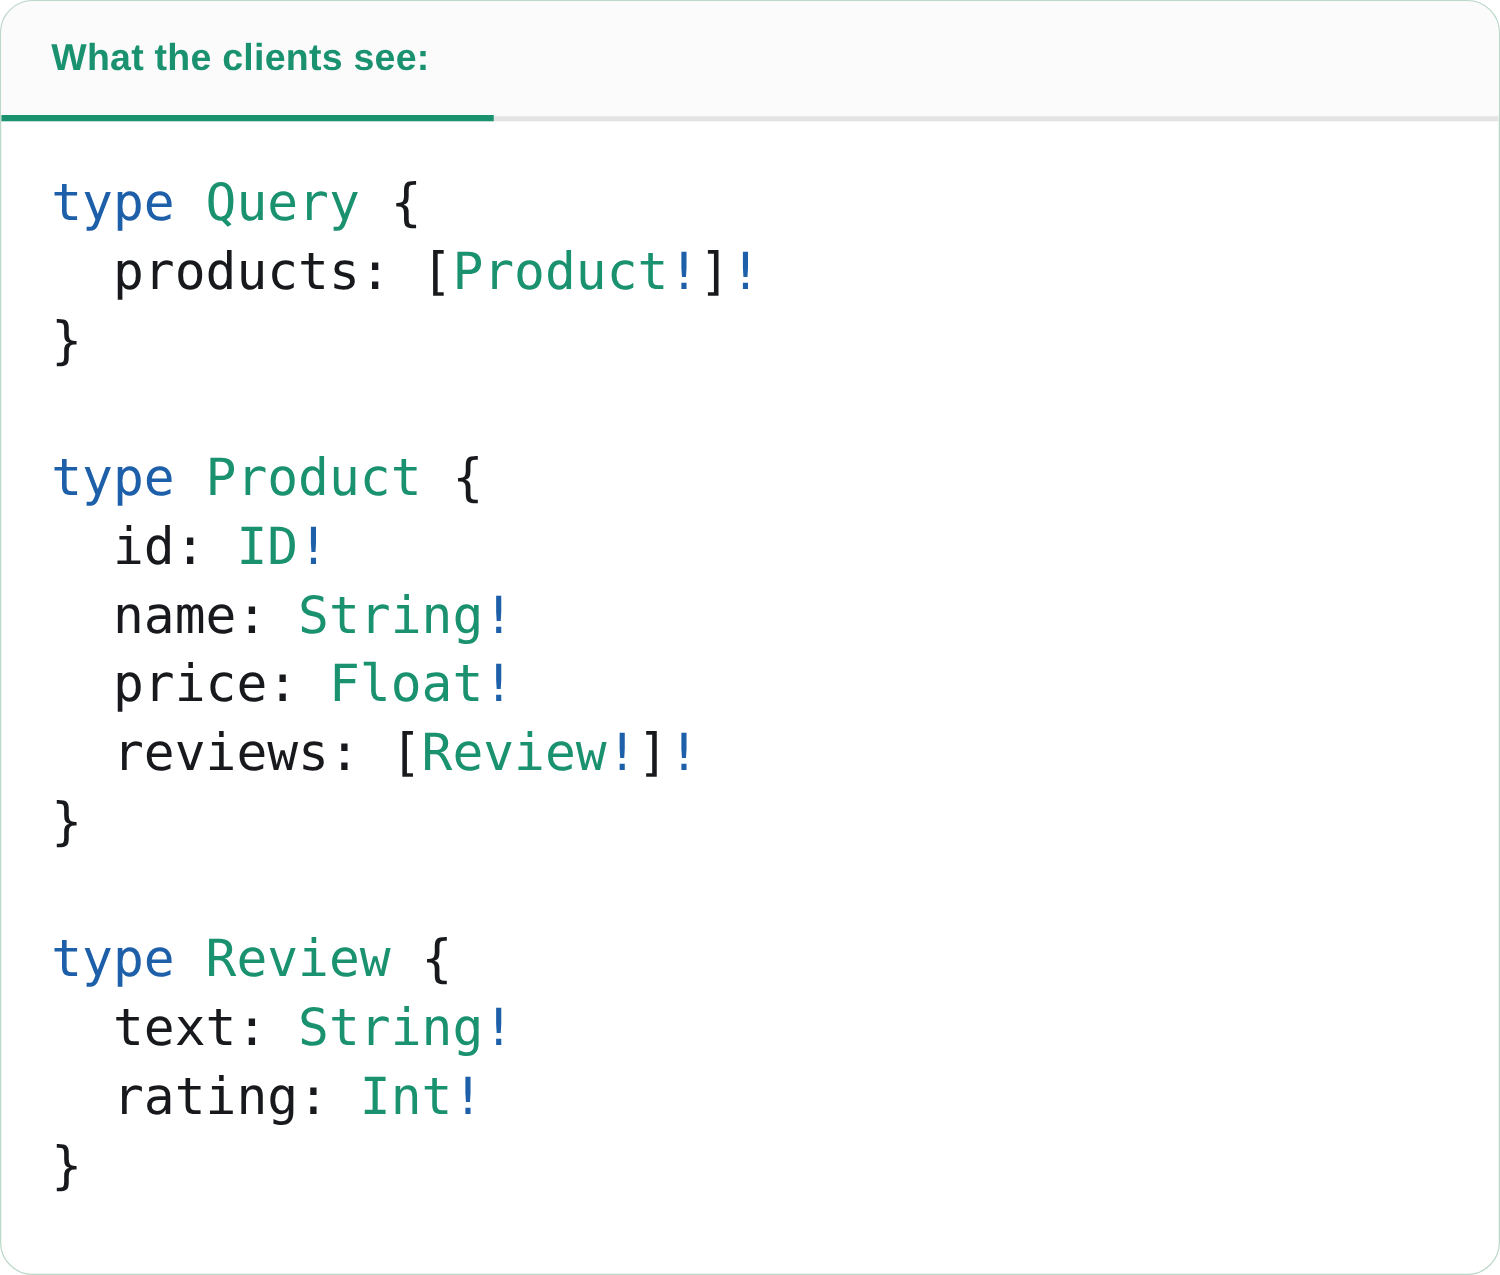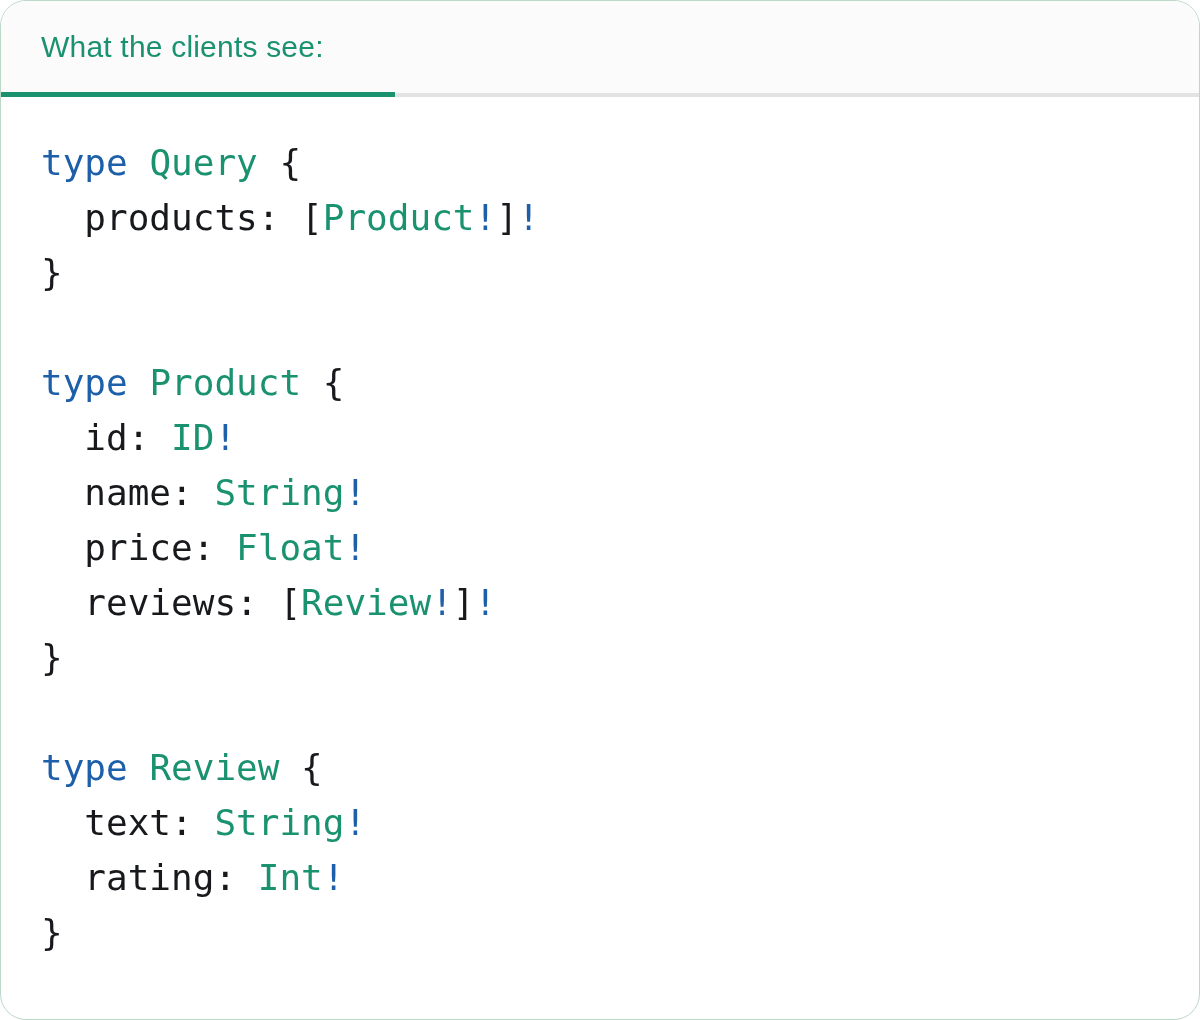--- a/index.html
+++ b/index.html
@@ -31,37 +31,37 @@
     width: 394px;
     padding: 0 40px;
     background: transparent;
     border: none;
     cursor: pointer;
     text-align: left;
   }
   .tab-label {
     font-family: "Liberation Sans", sans-serif;
     font-size: 30px;
-    font-weight: 400;
+    font-weight: 700;
     letter-spacing: 0.2px;
     color: var(--accent_teal, #1a9270);
     white-space: nowrap;
   }
   .tab-underline {
     position: absolute;
     left: 0;
     bottom: -4px;
     width: 100%;
     height: 5px;
     background: var(--accent_teal, #1a9270);
   }
   .code-block {
     padding: 38px 52px 40px 40px;
     font-family: "DejaVu Sans Mono", "Liberation Mono", monospace;
-    font-size: 36px;
+    font-size: 41px;
     line-height: 55px;
     white-space: pre;
     color: var(--code_text, #17191c);
   }
   .code-line { min-height: 55px; }
   .tok-plain { color: var(--code_text, #17191c); }
   .tok-kw    { color: var(--keyword_blue, #1d5fa8); }
   .tok-type  { color: var(--accent_teal, #1a9270); }
 </style>
 </head>

